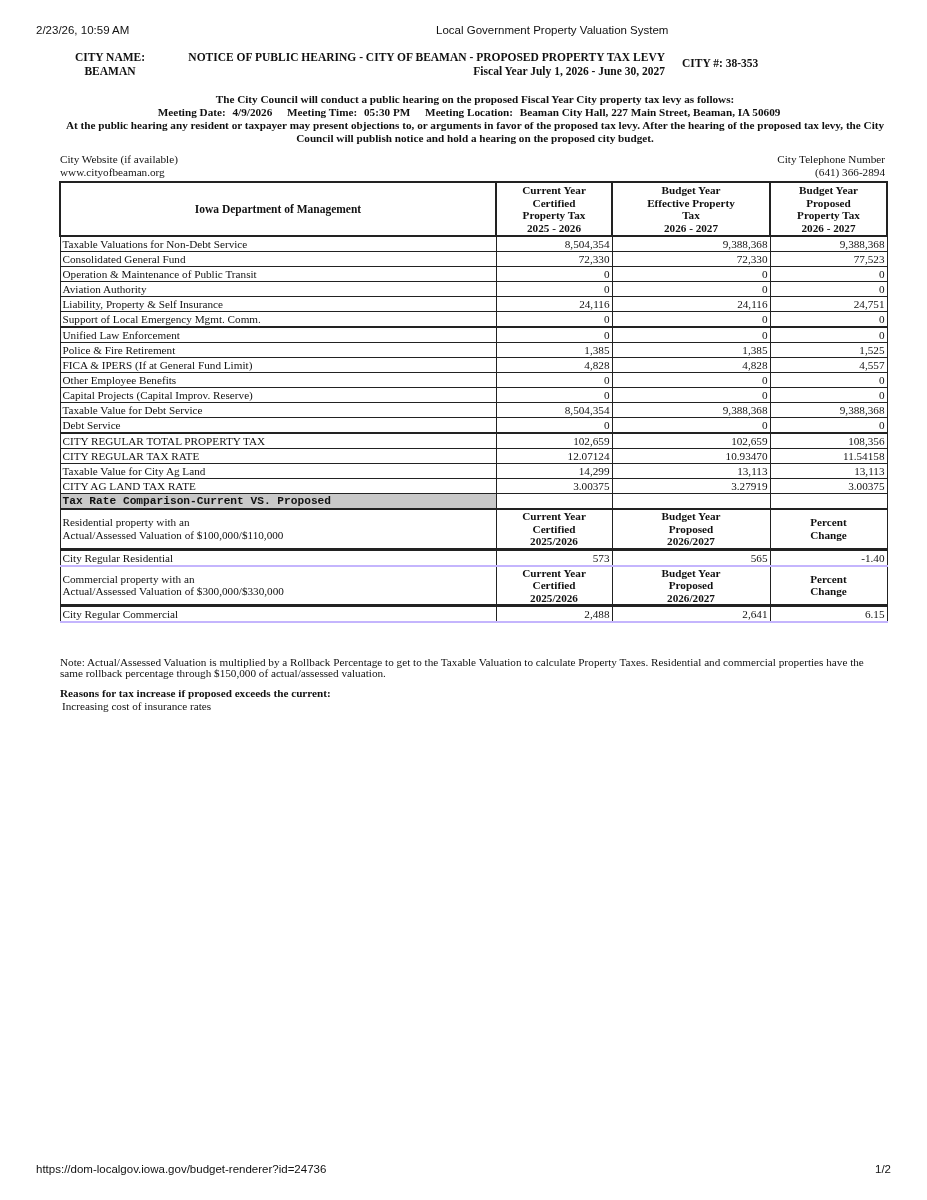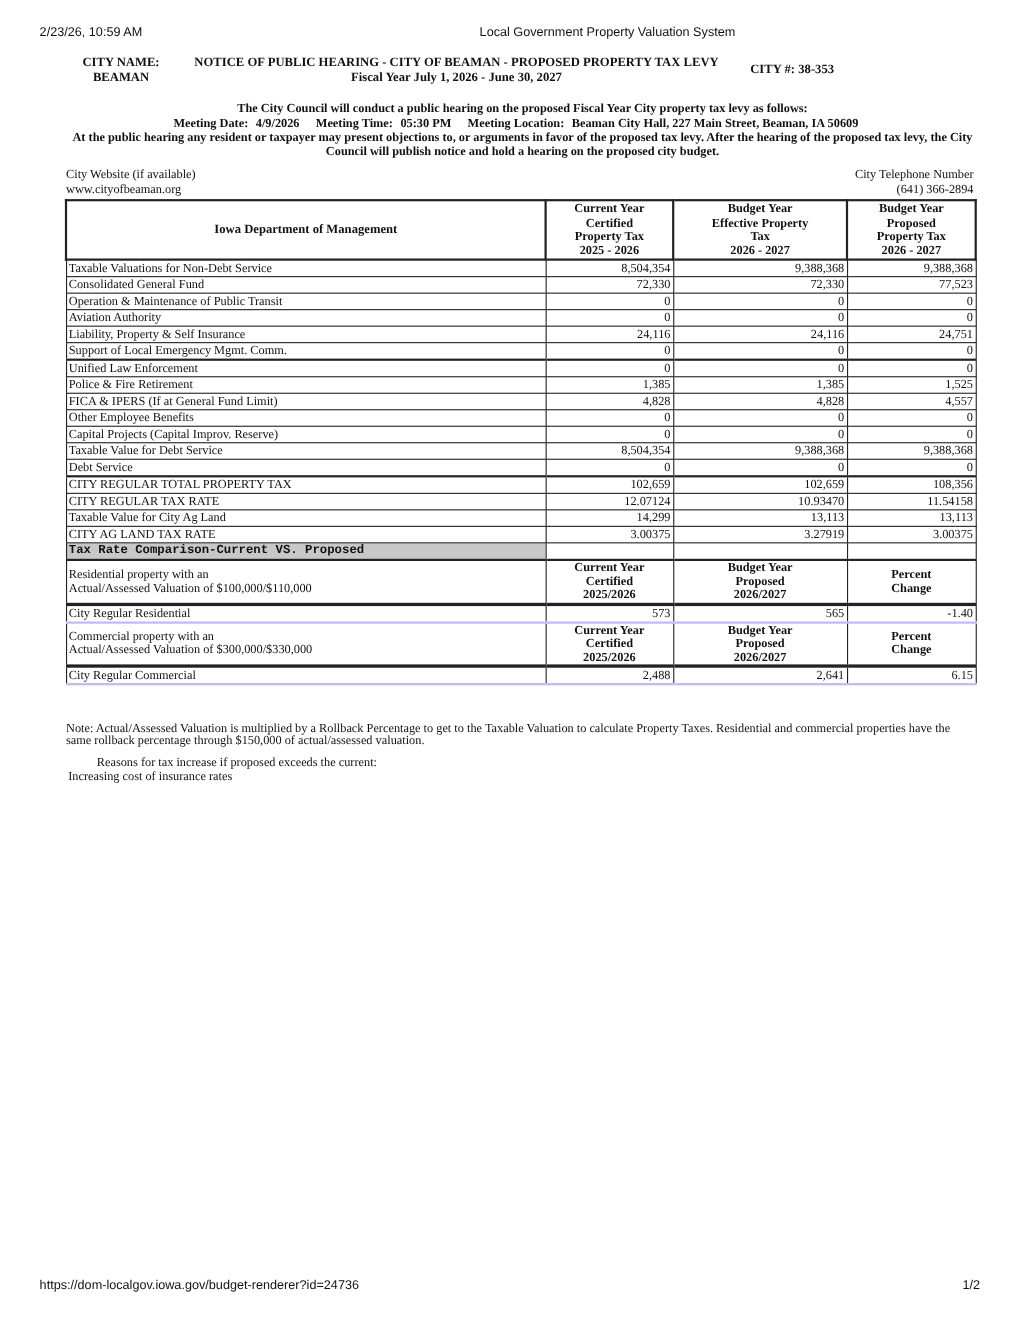--- a/index.html
+++ b/index.html
@@ -7,21 +7,21 @@
   .sans { font-family: "Liberation Sans", sans-serif; }
   .print-header { position: absolute; top: 24px; left: 36px; right: 36px; height: 14px; font-size: 11.5px; }
   .print-header .ts { position: absolute; left: 0; top: 0; }
   .print-header .sys { position: absolute; left: 376px; top: 0; margin-left: 24px; }
   .print-footer { position: absolute; top: 1163px; left: 36px; right: 36px; font-size: 11.5px; }
   .print-footer .url { position: absolute; left: 0; text-align: center; }
   .print-footer .pg { position: absolute; right: 0; }
 
   .title-block { position: absolute; top: 50px; left: 60px; width: 830px; height: 32px; font-weight: bold; font-size: 11.5px; }
   .title-block .city-name { position: absolute; left: 10px; top: 0; text-align: center; width: 80px; line-height: 14px; }
-  .title-block .notice { position: absolute; left: 105px; top: 0; width: 500px; text-align: center; line-height: 14px; }
+  .title-block .notice { position: absolute; left: 105px; top: 0; width: 500px; text-align: right; line-height: 14px; }
   .title-block .city-num { position: absolute; left: 622px; top: 7px; }
 
   .intro { position: absolute; top: 93px; left: 60px; width: 830px; text-align: center; font-weight: bold; font-size: 11.2px; line-height: 13px; }
   .intro .meet span { margin-right: 12px; }
   .intro .meet span.lbl { margin-right: 4px; }
 
   .contact { position: absolute; top: 153px; left: 60px; width: 825px; font-size: 11.2px; line-height: 13px; }
   .contact .l { position: absolute; left: 0; top: 0; }
   .contact .r { position: absolute; right: 0; top: 0; text-align: right; }
 
@@ -36,21 +36,21 @@
   table.levy tbody td.num { text-align: right; }
   table.levy tbody td.lbl { text-align: left; }
   table.levy tr.thick-top td { border-top: 2px solid #222; }
   table.levy td.section { background: #c8c8c8; font-weight: bold; font-family: Liberation Mono, monospace; }
   table.levy tr.cmp-head td { height: 36px; line-height: 12.5px; vertical-align: middle; }
   table.levy tr.cmp-head td.ch { font-weight: bold; text-align: center; }
   table.levy tr.cmp-head td { border-top: 2px solid #222; border-bottom: 3px solid #222; }
   table.levy tr.cmp-row td { border-bottom: 2px solid #c4b5fd; }
 
   .note { position: absolute; top: 657px; left: 60px; width: 826px; font-size: 11.2px; line-height: 11px; }
-  .reasons-h { position: absolute; top: 687px; left: 60px; font-weight: normal; font-size: 11.2px; margin-left: 28px; }
+  .reasons-h { position: absolute; top: 687px; left: 60px; font-weight: bold; font-size: 11.2px; }
   .reasons-t { position: absolute; top: 700px; left: 62px; font-size: 11.2px; }
 </style>
 </head>
 <body>
 
 <div class="print-header sans">
   <span class="ts">2/23/26, 10:59 AM</span>
   <span class="sys">Local Government Property Valuation System</span>
 </div>
 

